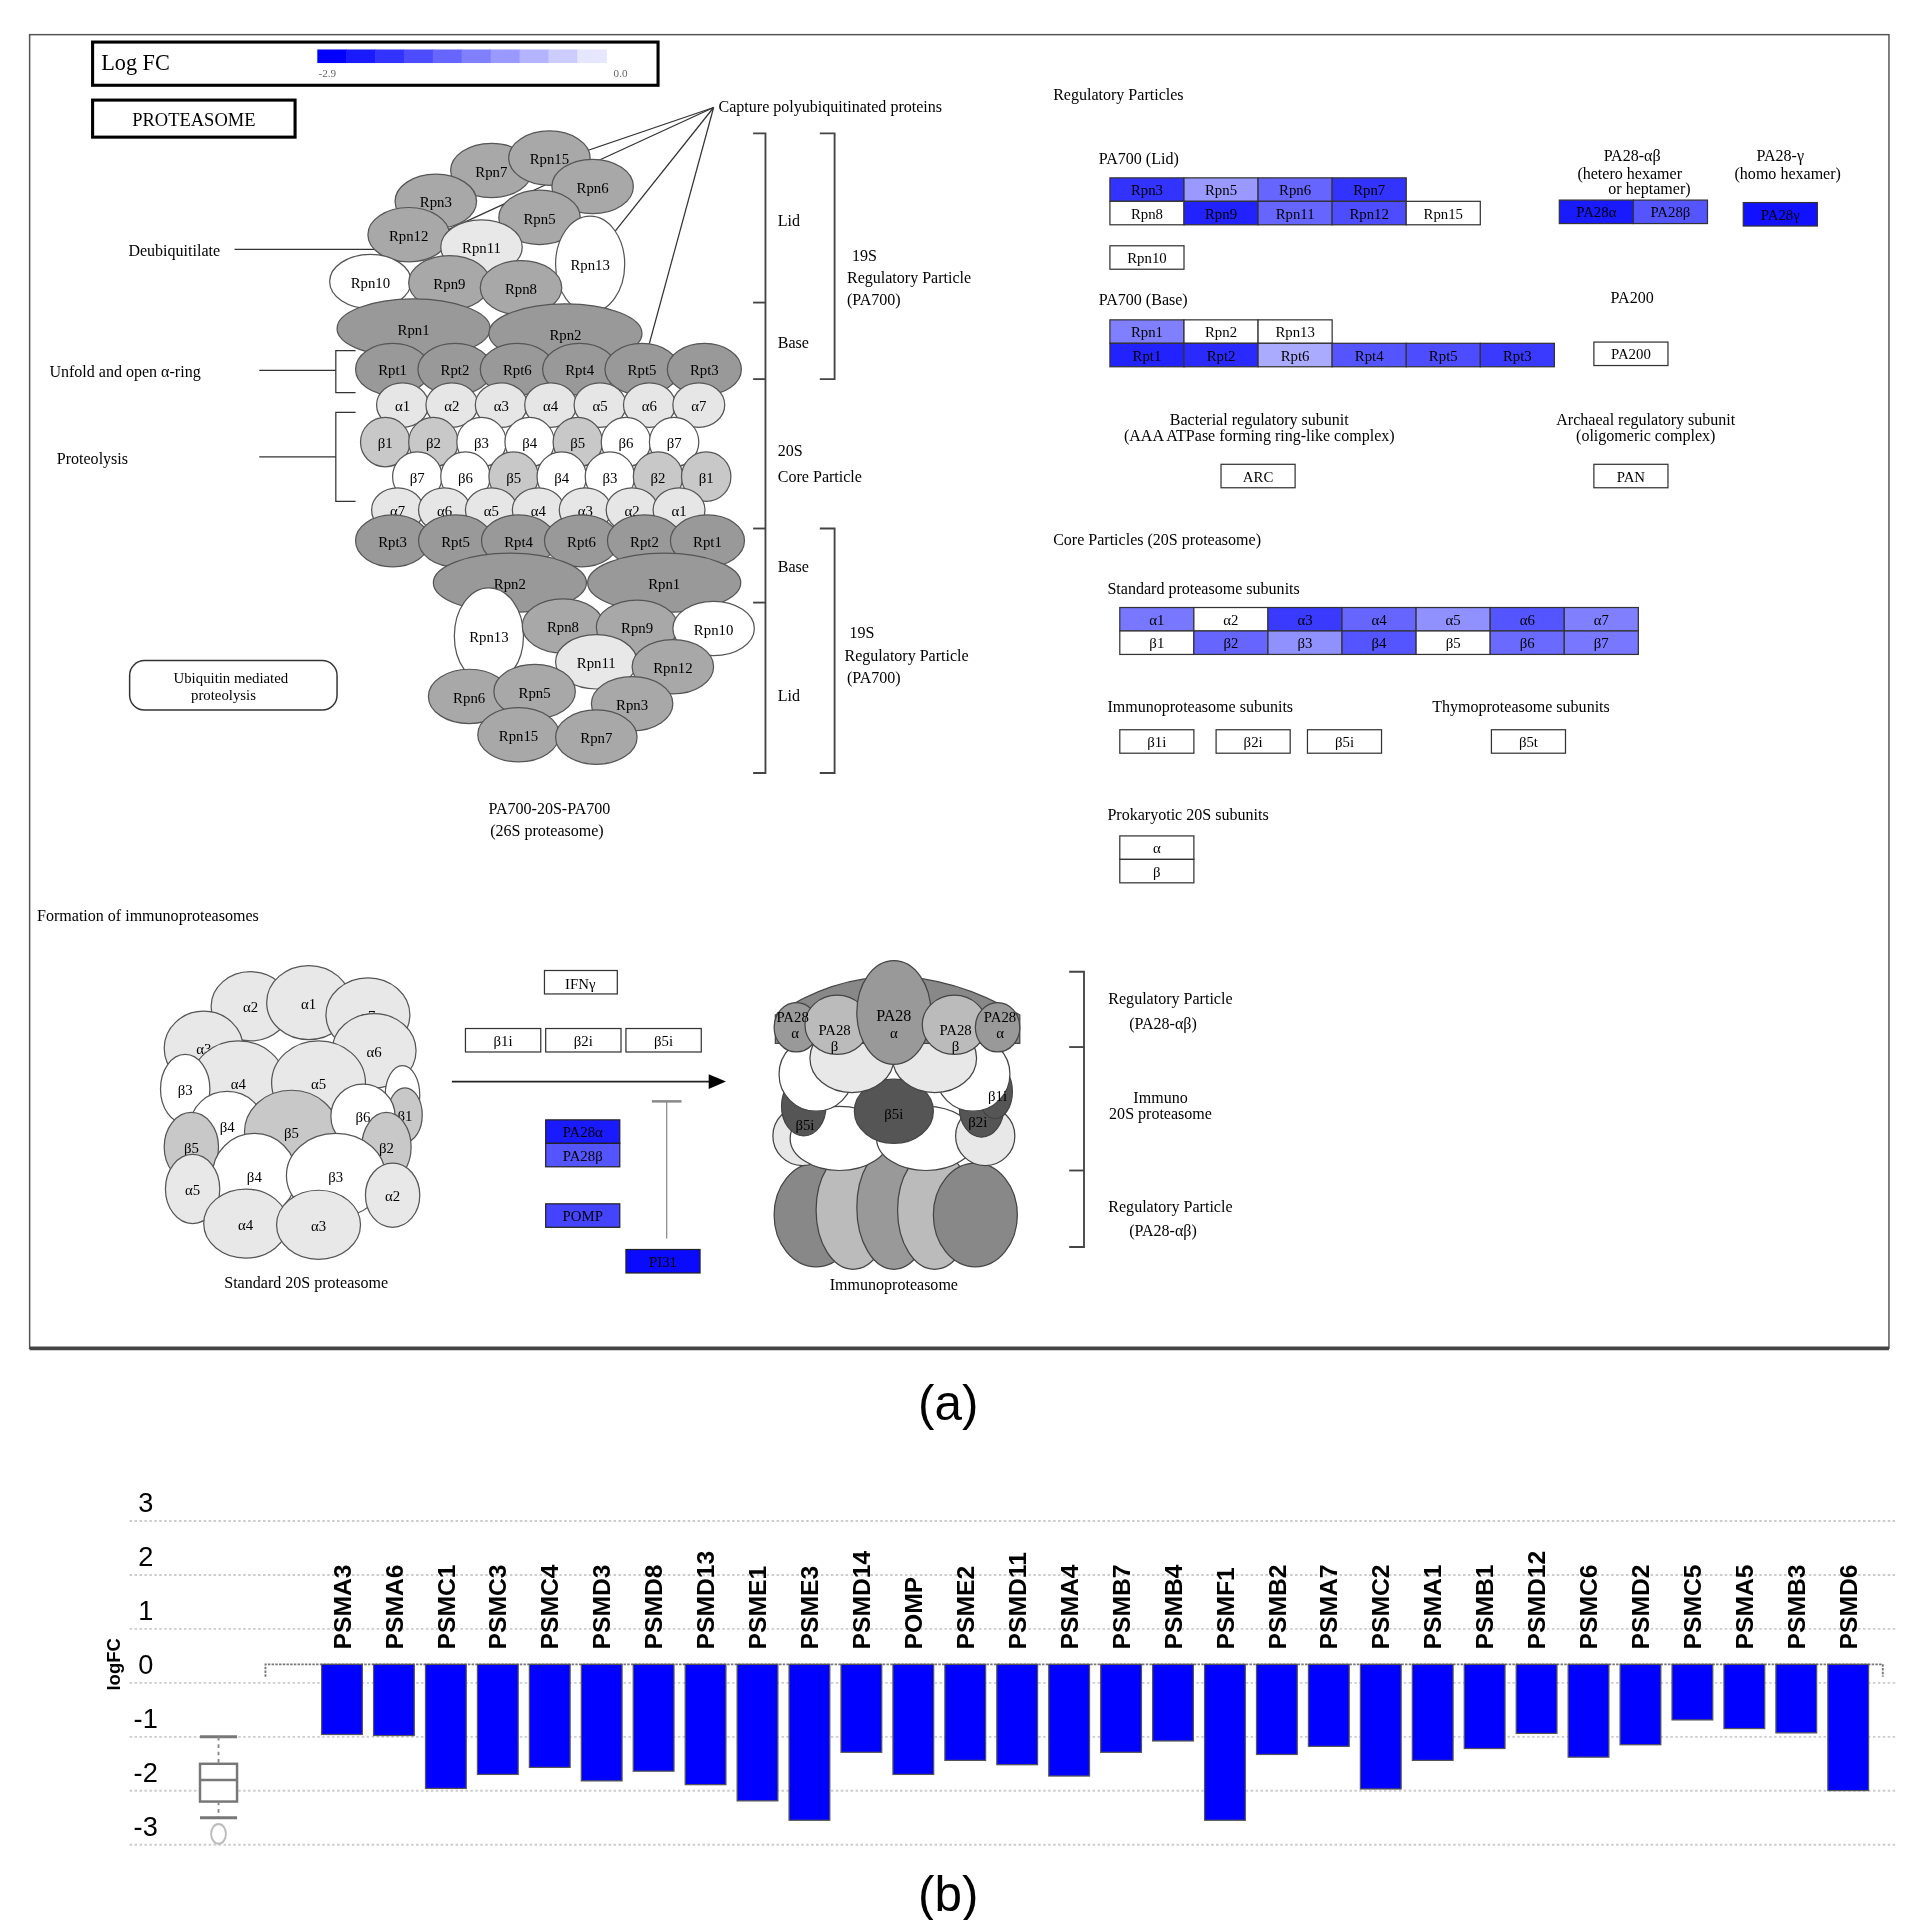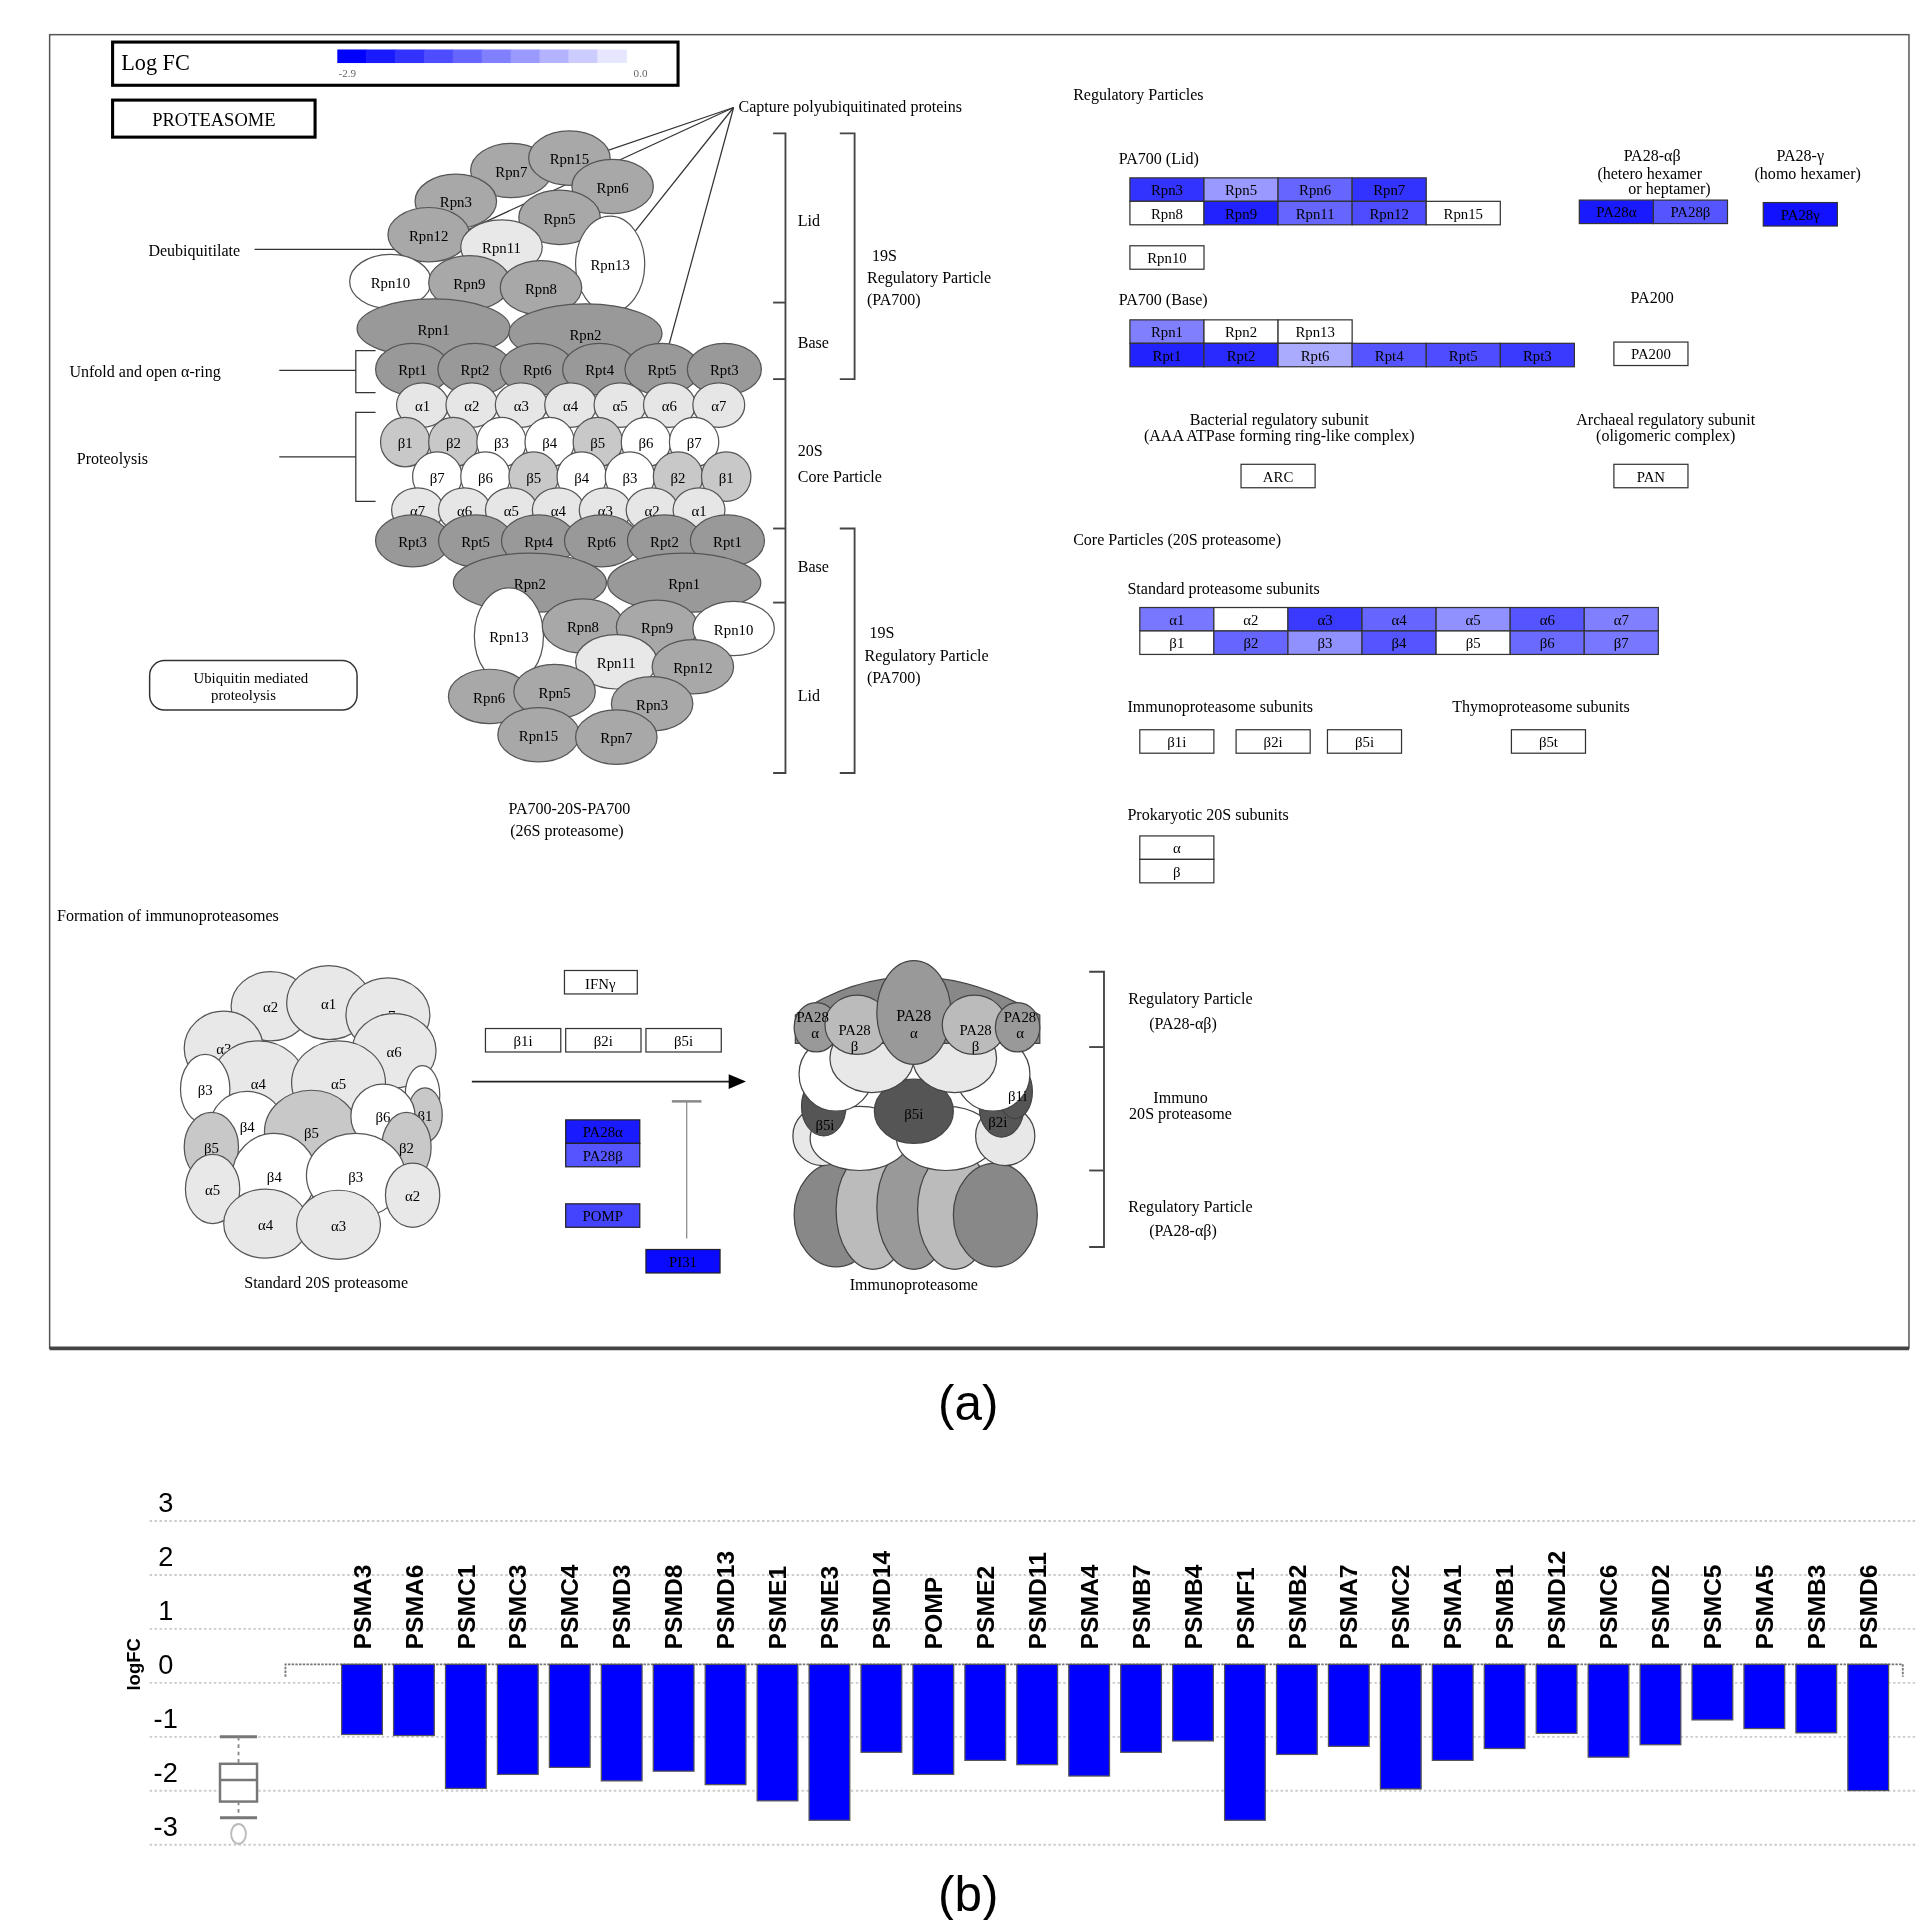--- a/index.html
+++ b/index.html
@@ -1,17 +1,17 @@
 <!DOCTYPE html>
 <html style="font-size:8.2px"><head>
 <meta charset="utf-8">
 <style>
   html,body{margin:0;padding:0;background:#fff;}
   body{width:1926px;height:1920px;overflow:hidden;font-family:"Liberation Serif","DejaVu Serif",serif;}
-  #stage{position:absolute;left:0;top:0;width:1525px;height:1920px;margin-left:20px;}
+  #stage{position:absolute;left:0;top:0;width:1525px;height:1920px;}
   svg text{font-family:"Liberation Serif","DejaVu Serif",serif;}
   .sans{font-family:"Liberation Sans","DejaVu Sans",sans-serif;}
 </style>
 </head>
 <body>
 
 <div id="stage">
 <svg id="fig" width="1926" height="1920" viewBox="0 0 1560 1555" xmlns="http://www.w3.org/2000/svg">
   <rect x="0" y="0" width="1560" height="1555" fill="#ffffff"></rect>
 

